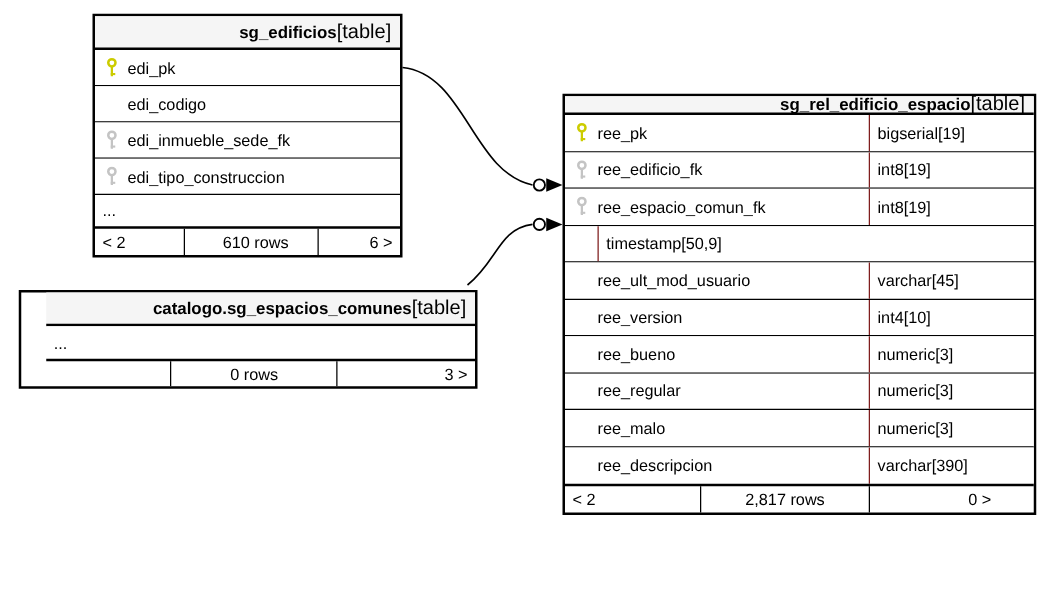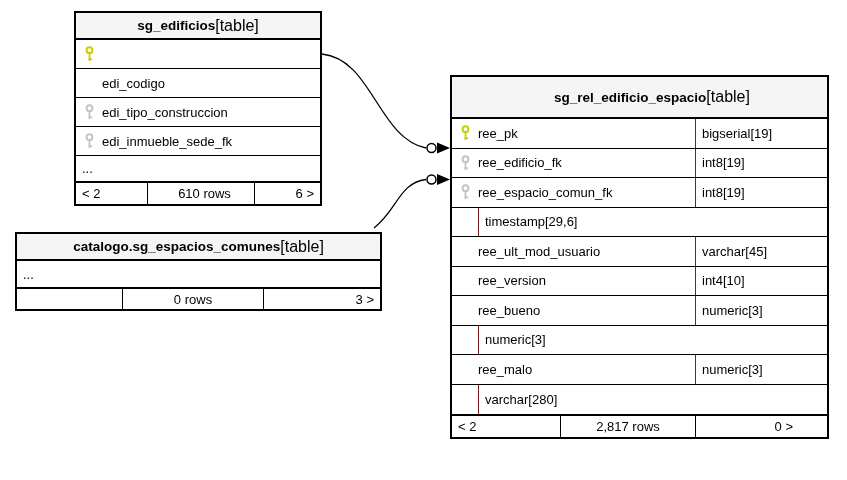--- a/index.html
+++ b/index.html
@@ -5,21 +5,21 @@
   html,body{margin:0;padding:0;background:#ffffff;}
   .canvas{
     position:relative;width:847px;height:480px;background:#ffffff;overflow:hidden;
     font-family:"Liberation Sans","DejaVu Sans",sans-serif;color:#000;
   }
   .dbtable{
     position:absolute;box-sizing:border-box;border:2px solid #000;background:#fff;
     display:flex;flex-direction:column;font-size:13px;
   }
   .thead{
-    box-sizing:border-box;display:flex;justify-content:center;align-items:center;
+    box-sizing:border-box;display:flex;justify-content:flex-end;align-items:center;
     background:var(--header-bg,#f5f5f5);border-bottom:2px solid #000;padding:0 7px;
     flex:0 0 auto;
   }
   .tname{font-weight:bold;font-size:13.5px;}
   .tbadge{font-size:16px;}
   .trow{
     box-sizing:border-box;display:flex;align-items:center;border-bottom:1px solid #000;
     flex:0 0 auto;background:#fff;
   }
   .trow.last{border-bottom:none;}
@@ -39,27 +39,27 @@
   .fcell.prev{justify-content:flex-start;}
   .fcell.rows{justify-content:center;border-left:1px solid #000;border-right:1px solid #000;}
   .fcell.next{justify-content:flex-end;}
   
   #t1{left:74px;top:11px;width:248px;}
   #t1 .thead{height:27px;}
   #t1 .trow{height:29px;}
   #t1 .trow.ellipsis{height:25px;}
   #t1 .tfoot{height:23px;}
   #t1 .fcell.prev{width:71px;} #t1 .fcell.rows{width:108px;padding-left:13px;} #t1 .fcell.next{width:65px;}
-  #t2{left:15px;top:232px;width:367px;}
+  #t2{left:15px;top:232px;width:367px;padding-left:20px;}
   #t2 .thead{height:27px;}
   #t2 .trow.ellipsis{height:26px;}
   #t2 .tfoot{height:22px;}
   #t2 .fcell.prev{width:105px;} #t2 .fcell.rows{width:142px;text-align:center;} #t2 .fcell.next{width:116px;}
   #t3{left:450px;top:75px;width:379px;}
-  #t3 .thead{height:42px;padding-left:32px;}
+  #t3 .thead{height:15px;padding-left:32px;}
   #t3 .trow{height:29.5px;}
   #t3 .tfoot{height:23px;}
   #t3 .fcell.prev{width:108px;} #t3 .fcell.rows{width:136px;} #t3 .fcell.next{width:103px;}
   .connectors{position:absolute;left:0;top:0;width:847px;height:480px;pointer-events:none;}
   .note{position:absolute;left:18px;top:451px;font-size:13.5px;}
 </style>
 </head>
 <body>
 
 <div class="canvas">
@@ -70,44 +70,45 @@
       <span class="tbadge">[table]</span>
     </div>
     <div class="trow">
       <span class="keyicon pk">
         <svg width="11" height="16" viewBox="0 0 11 16">
             <circle cx="5.5" cy="4.2" r="2.9" fill="none" stroke="currentColor" stroke-width="2"></circle>
             <rect x="4.6" y="7" width="1.8" height="8" fill="currentColor"></rect>
             <rect x="4.6" y="12.4" width="3.6" height="1.7" fill="currentColor"></rect>
           </svg>
       </span>
+      <span class="cname">edi_pk</span>
     </div>
     <div class="trow">
       <span class="keyicon"></span>
       <span class="cname">edi_codigo</span>
     </div>
     <div class="trow">
       <span class="keyicon fk">
         <svg width="11" height="16" viewBox="0 0 11 16">
             <circle cx="5.5" cy="4.2" r="2.9" fill="none" stroke="currentColor" stroke-width="2"></circle>
             <rect x="4.6" y="7" width="1.8" height="8" fill="currentColor"></rect>
             <rect x="4.6" y="12.4" width="3.6" height="1.7" fill="currentColor"></rect>
           </svg>
       </span>
+      <span class="cname">edi_inmueble_sede_fk</span>
+    </div>
+    <div class="trow">
+      <span class="keyicon fk">
+        <svg width="11" height="16" viewBox="0 0 11 16">
+            <circle cx="5.5" cy="4.2" r="2.9" fill="none" stroke="currentColor" stroke-width="2"></circle>
+            <rect x="4.6" y="7" width="1.8" height="8" fill="currentColor"></rect>
+            <rect x="4.6" y="12.4" width="3.6" height="1.7" fill="currentColor"></rect>
+          </svg>
+      </span>
       <span class="cname">edi_tipo_construccion</span>
-    </div>
-    <div class="trow">
-      <span class="keyicon fk">
-        <svg width="11" height="16" viewBox="0 0 11 16">
-            <circle cx="5.5" cy="4.2" r="2.9" fill="none" stroke="currentColor" stroke-width="2"></circle>
-            <rect x="4.6" y="7" width="1.8" height="8" fill="currentColor"></rect>
-            <rect x="4.6" y="12.4" width="3.6" height="1.7" fill="currentColor"></rect>
-          </svg>
-      </span>
-      <span class="cname">edi_inmueble_sede_fk</span>
     </div>
     <div class="trow ellipsis last">
       <span class="cname dots">...</span>
     </div>
     <div class="tfoot">
       <span class="fcell prev">&lt; 2</span>
       <span class="fcell rows">610 rows</span>
       <span class="fcell next">6 &gt;</span>
     </div>
   </div>
@@ -160,49 +161,51 @@
             <circle cx="5.5" cy="4.2" r="2.9" fill="none" stroke="currentColor" stroke-width="2"></circle>
             <rect x="4.6" y="7" width="1.8" height="8" fill="currentColor"></rect>
             <rect x="4.6" y="12.4" width="3.6" height="1.7" fill="currentColor"></rect>
           </svg>
       </span>
       <span class="cname">ree_espacio_comun_fk</span>
       <span class="ctype">int8[19]</span>
     </div>
     <div class="trow">
       <span class="keyicon"></span>
-      <span class="ctype">timestamp[29,6]</span>
+      <span class="ctype">timestamp[50,9]</span>
     </div>
     <div class="trow">
       <span class="keyicon"></span>
       <span class="cname">ree_ult_mod_usuario</span>
       <span class="ctype">varchar[45]</span>
     </div>
     <div class="trow">
       <span class="keyicon"></span>
       <span class="cname">ree_version</span>
       <span class="ctype">int4[10]</span>
     </div>
     <div class="trow">
       <span class="keyicon"></span>
       <span class="cname">ree_bueno</span>
       <span class="ctype">numeric[3]</span>
     </div>
     <div class="trow">
       <span class="keyicon"></span>
+      <span class="cname">ree_regular</span>
       <span class="ctype">numeric[3]</span>
     </div>
     <div class="trow">
       <span class="keyicon"></span>
       <span class="cname">ree_malo</span>
       <span class="ctype">numeric[3]</span>
     </div>
     <div class="trow last">
       <span class="keyicon"></span>
-      <span class="ctype">varchar[280]</span>
+      <span class="cname">ree_descripcion</span>
+      <span class="ctype">varchar[390]</span>
     </div>
     <div class="tfoot">
       <span class="fcell prev">&lt; 2</span>
       <span class="fcell rows">2,817 rows</span>
       <span class="fcell next">0 &gt;</span>
     </div>
   </div>
 
   <svg class="connectors" viewBox="0 0 847 480">
     <path d="M 322 54 C 372 59, 378 138, 426 148" fill="none" stroke="#000" stroke-width="1.3"></path>

